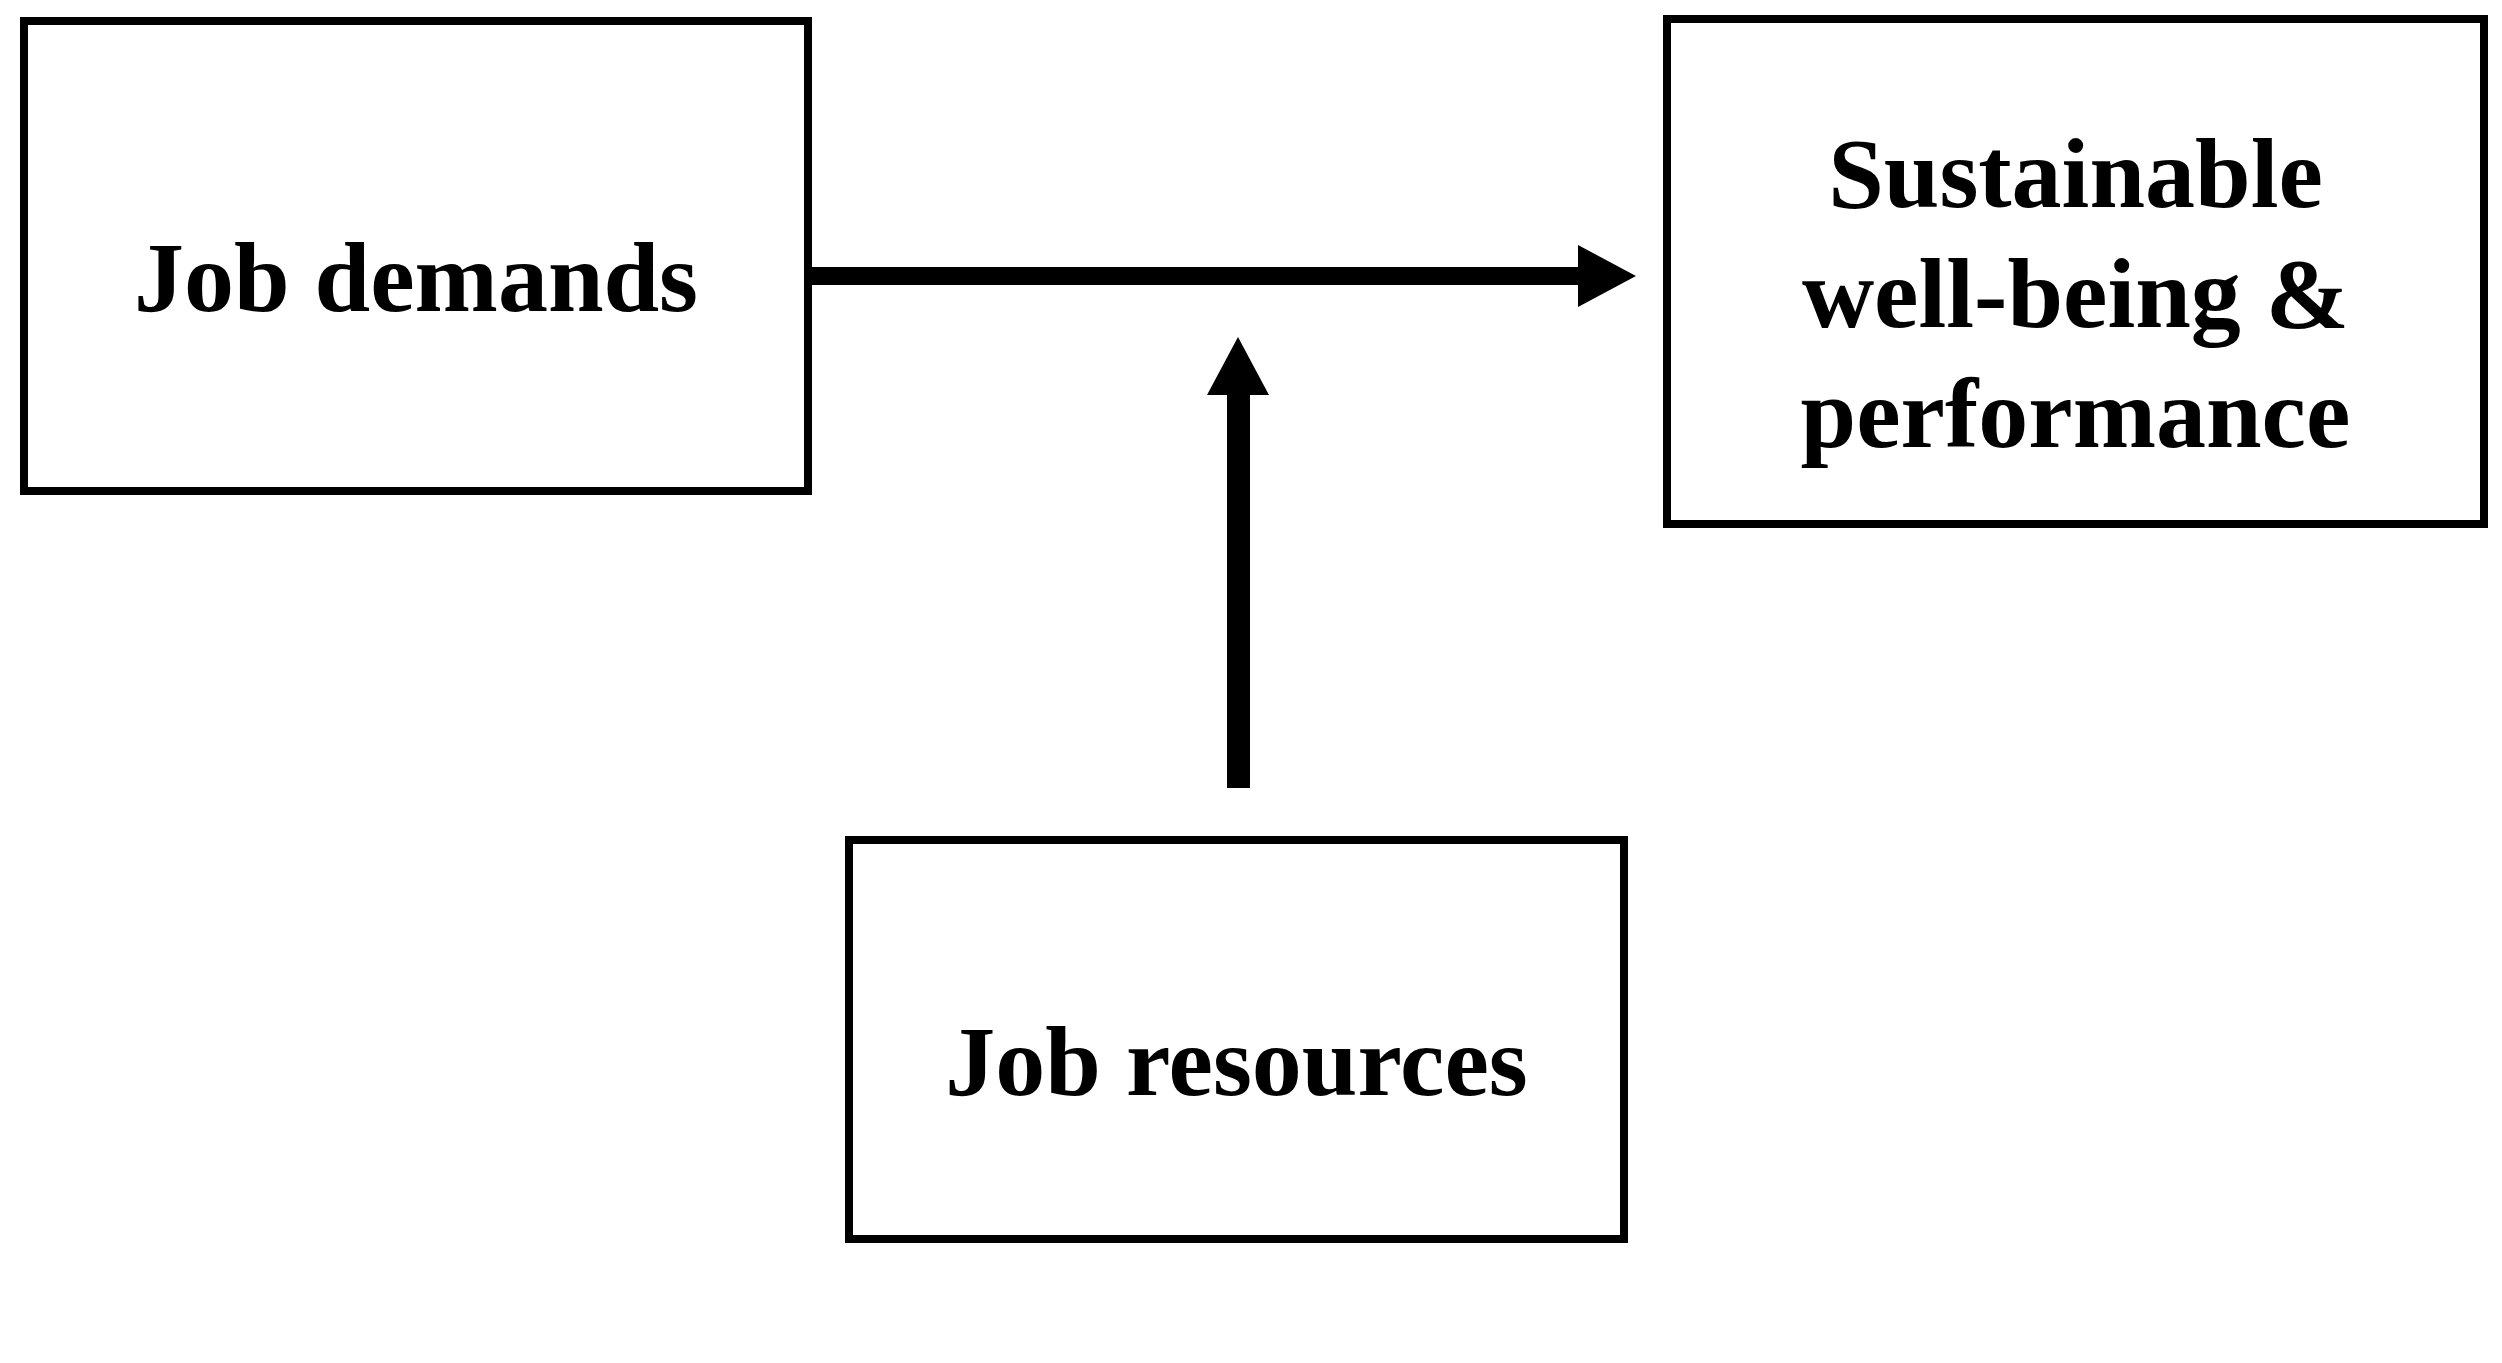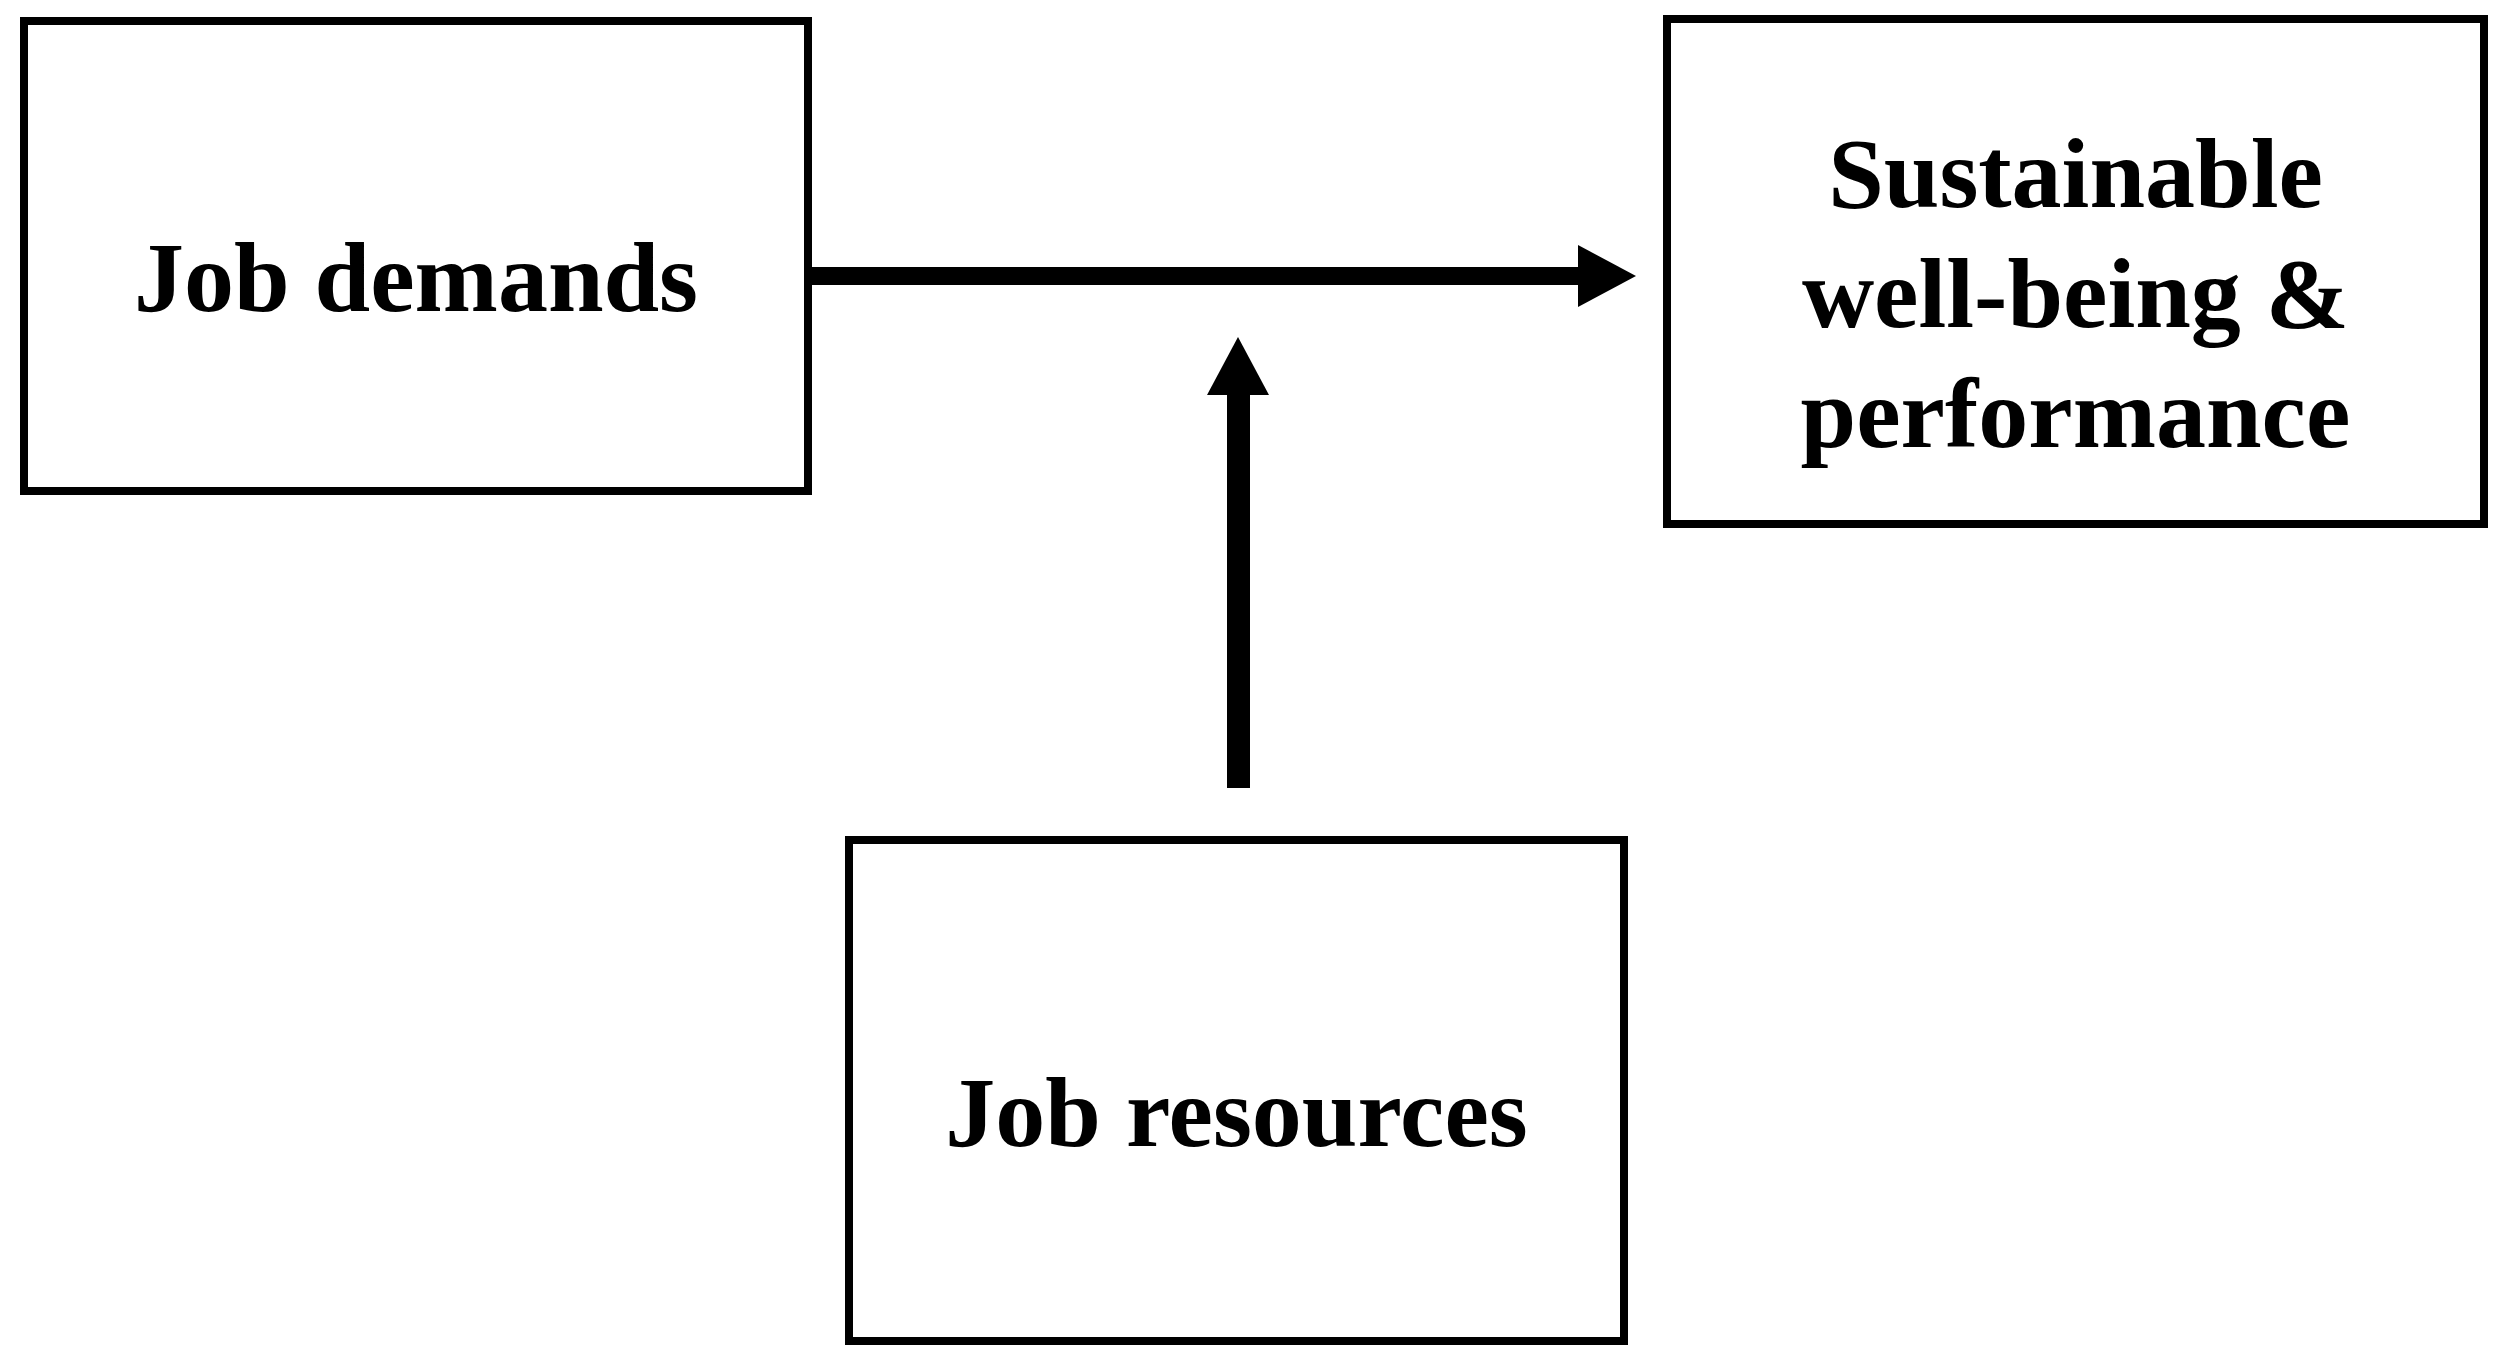--- a/index.html
+++ b/index.html
@@ -28,21 +28,21 @@
     font-weight: bold;
     font-size: 100px;
     line-height: 120px;
     color: #000000;
     text-align: center;
     white-space: pre-line;
     margin-top: 44px;
   }
   .box-demands   { left: 20px;   top: 17px;  width: 792px; height: 478px; }
   .box-outcome   { left: 1663px; top: 15px;  width: 825px; height: 513px; }
-  .box-resources { left: 845px;  top: 836px; width: 783px; height: 509px; }
+  .box-resources { left: 845px;  top: 836px; width: 783px; height: 407px; }
 
   .arrow-part { position: absolute; }
 
   
   .h-shaft {
     left: 812px; top: 267px;
     width: 766px; height: 18px;
     background: #000000;
   }
   .h-head {

